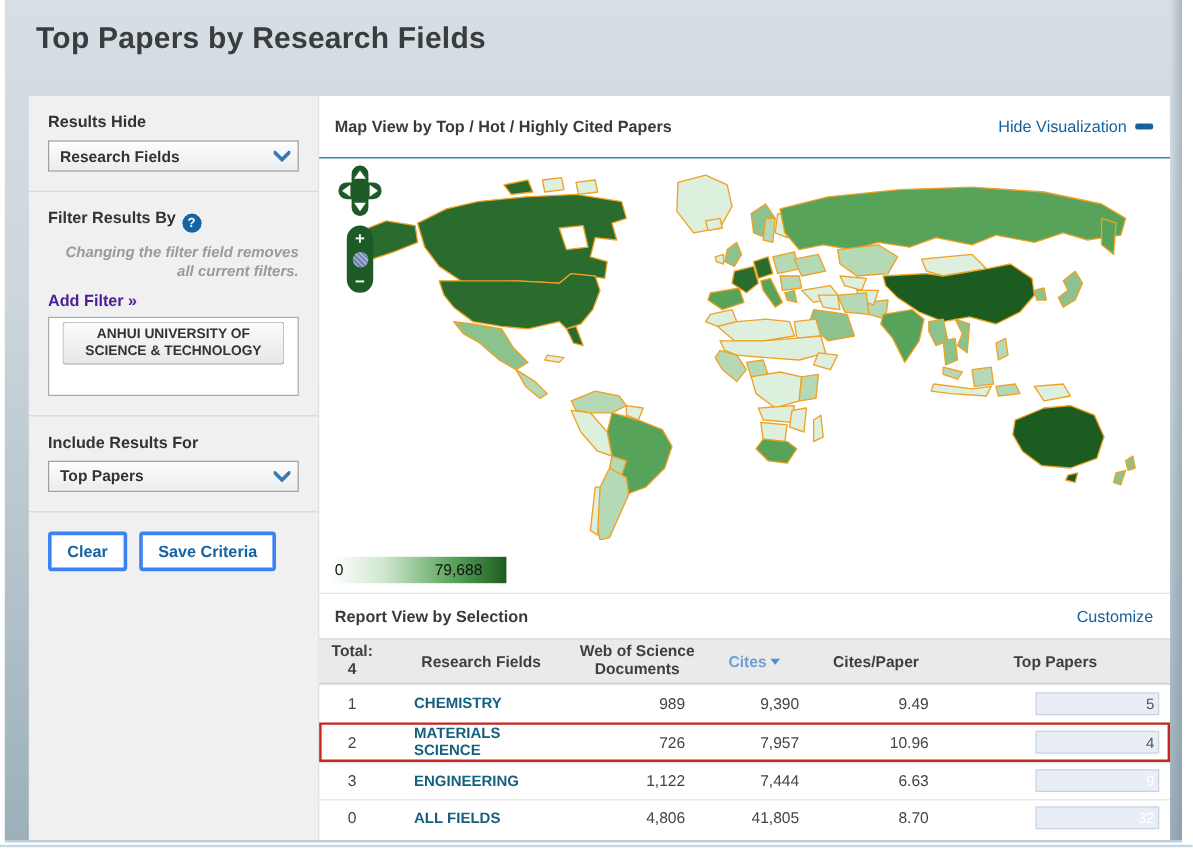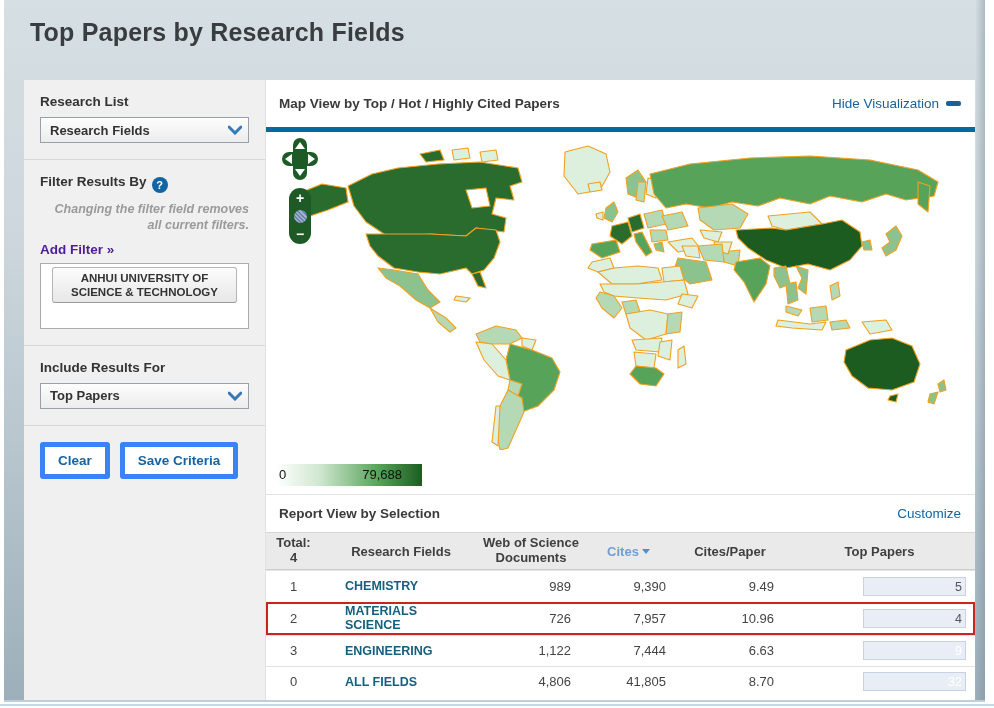--- a/index.html
+++ b/index.html
@@ -27,27 +27,27 @@
             border-radius:50%; background:#1464a4; color:#fff; font-size:11px; font-weight:bold;
             margin-left:5px; vertical-align:-3px; }
   .filter-note { font-style:italic; color:#9a9a9a; font-weight:bold; font-size:12.5px; line-height:1.3; margin:6px 0 8px;text-align:right; }
   .add-filter { color:#4c1d95; font-weight:bold; font-size:13.5px; text-decoration:none; display:inline-block; margin-bottom:6px; cursor:pointer; }
   .filter-list { background:#fff; border:1px solid #aaa; height:66px; padding:3px; }
   .filter-chip { display:block; width:92%; margin:0 auto; background:linear-gradient(180deg,#fcfcfc,#e7e7e7);
             border:1px solid #b5b5b5; border-bottom-color:#9a9a9a; border-radius:3px;
             font-weight:bold; color:#333; font-size:11.5px; text-align:center; line-height:1.25;
             padding:3px 4px; cursor:pointer; }
   .btn-row { display:flex; gap:10px; padding:16px 16px; }
-  .side-btn { background:#fff; border:5px solid #3b82f6; border-radius:3px; color:#1464a4;
+  .side-btn { background:#fff; border:3px solid #3b82f6; border-radius:3px; color:#1464a4;
             font-weight:bold; font-size:13.5px; padding:6px 13px; cursor:pointer; }
 
   
   .main { flex:1; background:#fff; display:flex; flex-direction:column; }
   .map-header { display:flex; justify-content:space-between; align-items:center; height:52px;
-            padding:0 14px 0 13px; border-bottom:5px solid #0369a1; }
+            padding:0 14px 0 13px; border-bottom:1px solid #0369a1; }
   .sec-title { font-weight:bold; color:#3a3a3a; font-size:13.5px; }
   .link { color:#15629f; font-weight:normal; font-size:13.5px; text-decoration:none; cursor:pointer; }
   .hide-vis { display:flex; align-items:center; gap:7px; }
   .minus-glyph { display:inline-block; width:15px; height:5px; background:#15629f; border-radius:2px; }
 
   .map-area { position:relative; height:362px; }
   .map-svg { position:absolute; left:4px; top:6px; }
   .map-svg path, .map-svg polygon { stroke:#f0a122; stroke-width:1.1; stroke-linejoin:round; }.g1{fill:#ddefdd}.g2{fill:#b5d9b5}.g3{fill:#8cc28d}.g4{fill:#58a35a}.g5{fill:#2a6b2e}.g6{fill:#1d5c20}
   .sea{fill:#ffffff}
 
@@ -105,21 +105,21 @@
 <body>
 
 <div class="screen">
   <div class="canvas">
     <div class="page-title">Top Papers by Research Fields</div>
 
     <div class="panels">
 
       <div class="sidebar">
         <div class="side-sec">
-          <div class="side-label">Research List</div>
+          <div class="side-label">Results Hide</div>
           <div class="select-box">
             <span class="sel-text">Research Fields</span>
             <svg class="chev" viewBox="0 0 14 10">
                 <path d="M1 2 L7 8 L13 2" fill="none" stroke="#3579b8" stroke-width="3" stroke-linecap="round"></path>
               </svg>
           </div>
         </div>
 
         <div class="side-sec">
           <div class="side-label">

